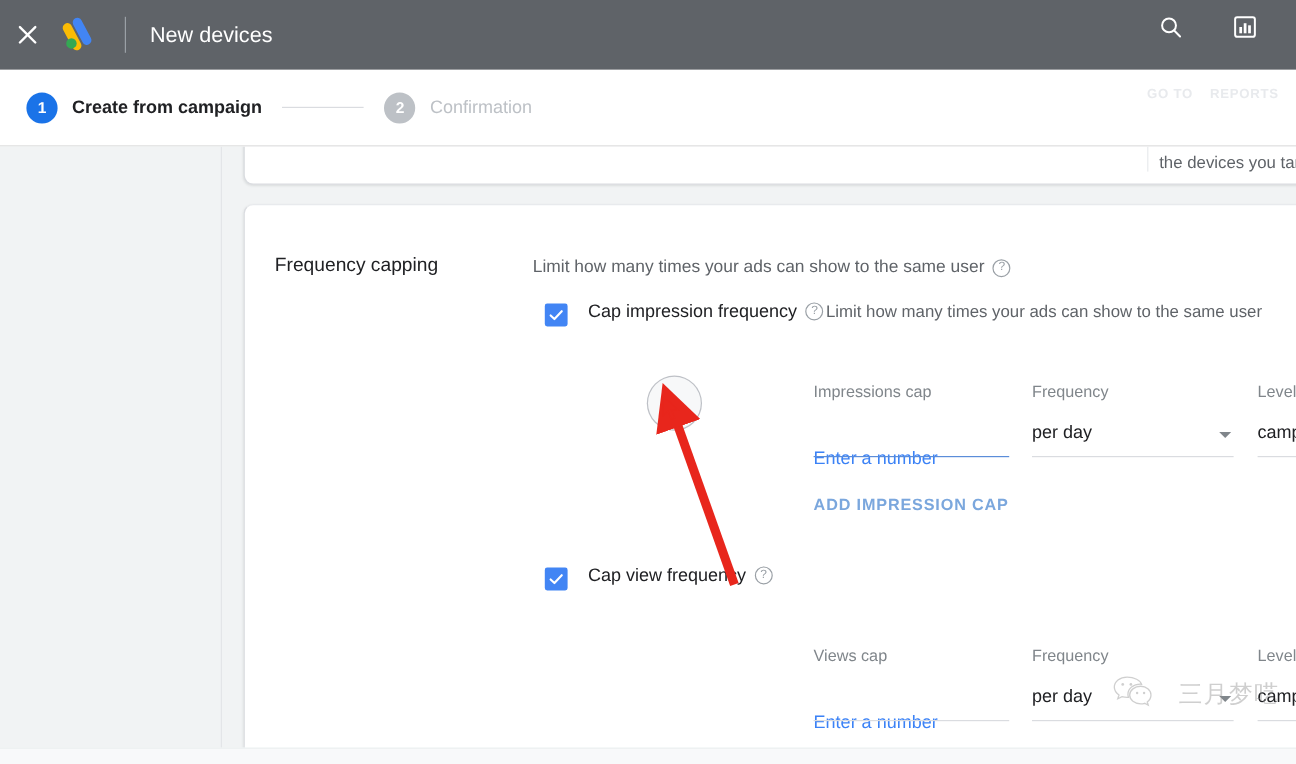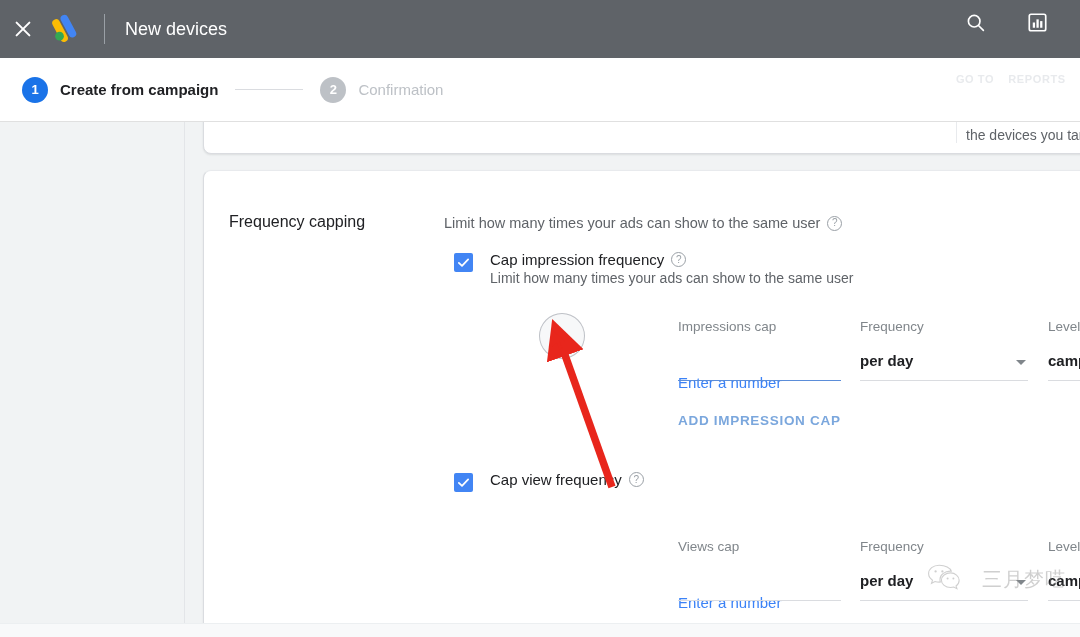--- a/index.html
+++ b/index.html
@@ -235,21 +235,21 @@
     width: 19px; height: 19px;
     background: #4285f4;
     border-radius: 2px;
     display: flex;
     align-items: center;
     justify-content: center;
     flex: none;
     margin-top: 2px;
     cursor: pointer;
   }
-  .check-texts { display: flex; flex-direction: column; gap: 2px; }
+  .check-texts { display: flex; flex-direction: row; gap: 2px; }
   .check-title {
     font-size: 15px;
     color: #202124;
     display: flex;
     align-items: center;
     gap: 7px;
     white-space: nowrap;
   }
   .check-sub {
     font-size: 14px;
@@ -278,21 +278,21 @@
     position: relative;
     height: 24px;
     display: flex;
     align-items: center;
   }
   .field-value {
     font-size: 15px;
     white-space: nowrap;
   }
   .field-value.placeholder { color: #3b82f6; margin-top: 45px; }
-  .field-value.selected { color: #202124; font-weight: 700; }
+  .field-value.selected { color: #202124; font-weight: 400; }
   .field-underline {
     position: absolute;
     left: 0; bottom: -9px;
     height: 1px;
     background: #dadce0;
   }
   .field-underline.focused { background: #5b8dd9; height: 1.5px; }
 
   .caret {
     position: absolute;

